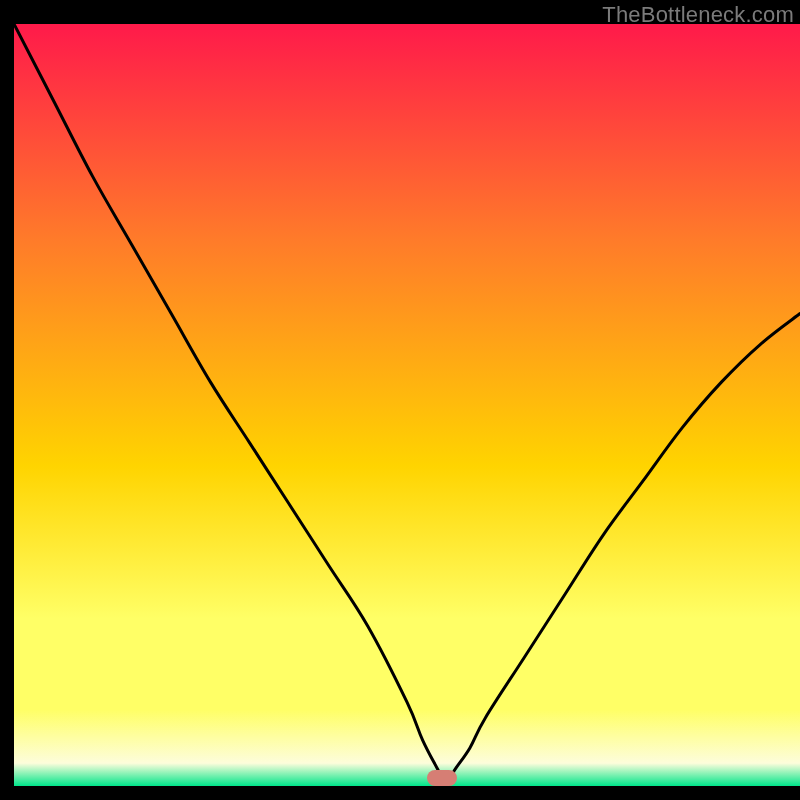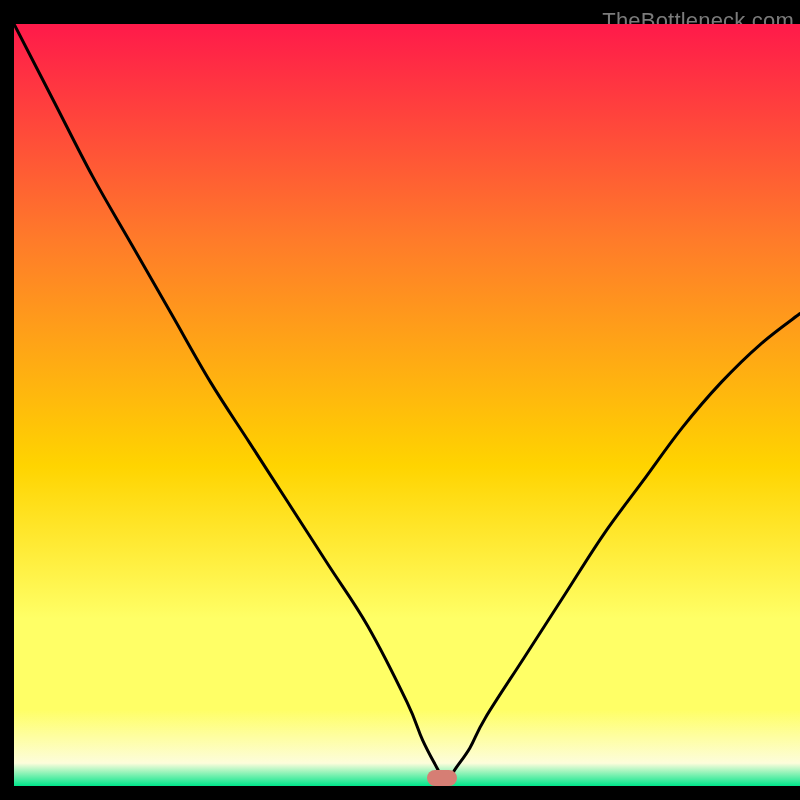--- a/index.html
+++ b/index.html
@@ -22,21 +22,21 @@
   .plot-area {
     position: absolute;
     left: 0;
     top: 24px;
     width: 786px;
     height: 762px;
     overflow: hidden;
   }
   .watermark {
     position: absolute;
-    top: 8px;
+    top: 2px;
     right: 6px;
     color: #7b7b7b;
     font-size: 22px;
     font-weight: 500;
     letter-spacing: 0.2px;
   }
   svg { display: block; }
   .marker {
     position: absolute;
     width: 30px;

